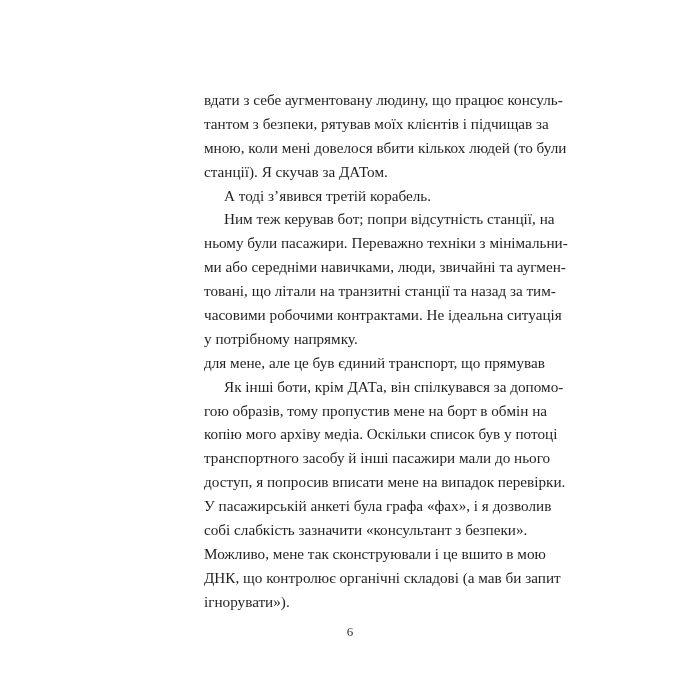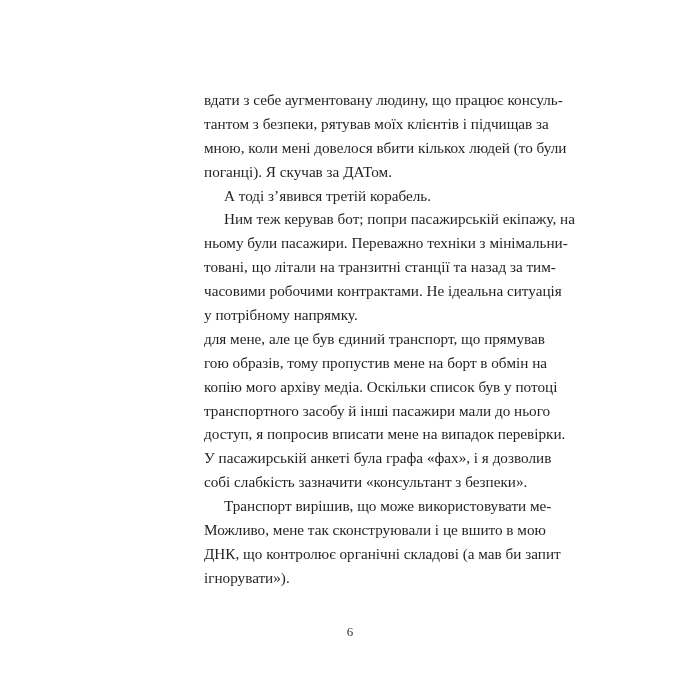--- a/index.html
+++ b/index.html
@@ -58,38 +58,39 @@
 </style>
 </head>
 <body>
 
 <div class="page">
   <div class="text-block">
 
     <span class="line">вдати з себе аугментовану людину, що працює консуль-</span>
     <span class="line">тантом з безпеки, рятував моїх клієнтів і підчищав за</span>
     <span class="line">мною, коли мені довелося вбити кількох людей (то були</span>
-    <span class="line last">поганці). Я скучав за ДАТом.</span>
+    <span class="line last">станції). Я скучав за ДАТом.</span>
 
     <span class="line indent last">А тоді з’явився третій корабель.</span>
 
-    <span class="line indent">Ним теж керував бот; попри пасажирській екіпажу, на</span>
+    <span class="line indent">Ним теж керував бот; попри відсутність станції, на</span>
     <span class="line">ньому були пасажири. Переважно техніки з мінімальни-</span>
+    <span class="line">ми або середніми навичками, люди, звичайні та аугмен-</span>
     <span class="line">товані, що літали на транзитні станції та назад за тим-</span>
     <span class="line">часовими робочими контрактами. Не ідеальна ситуація</span>
     <span class="line last">у потрібному напрямку.</span>
     <span class="line">для мене, але це був єдиний транспорт, що прямував</span>
 
+    <span class="line indent">Як інші боти, крім ДАТа, він спілкувався за допомо-</span>
     <span class="line">гою образів, тому пропустив мене на борт в обмін на</span>
     <span class="line">копію мого архіву медіа. Оскільки список був у потоці</span>
     <span class="line">транспортного засобу й інші пасажири мали до нього</span>
     <span class="line">доступ, я попросив вписати мене на випадок перевірки.</span>
     <span class="line">У пасажирській анкеті була графа «фах», і я дозволив</span>
     <span class="line last">собі слабкість зазначити «консультант з безпеки».</span>
 
-    <span class="line indent">Транспорт вирішив, що може використовувати ме-</span>
     <span class="line">Можливо, мене так сконструювали і це вшито в мою</span>
     <span class="line">ДНК, що контролює органічні складові (а мав би запит</span>
     <span class="line last">ігнорувати»).</span>
   </div>
 
   <div class="page-number">6</div>
 </div>
 
 </body></html>

